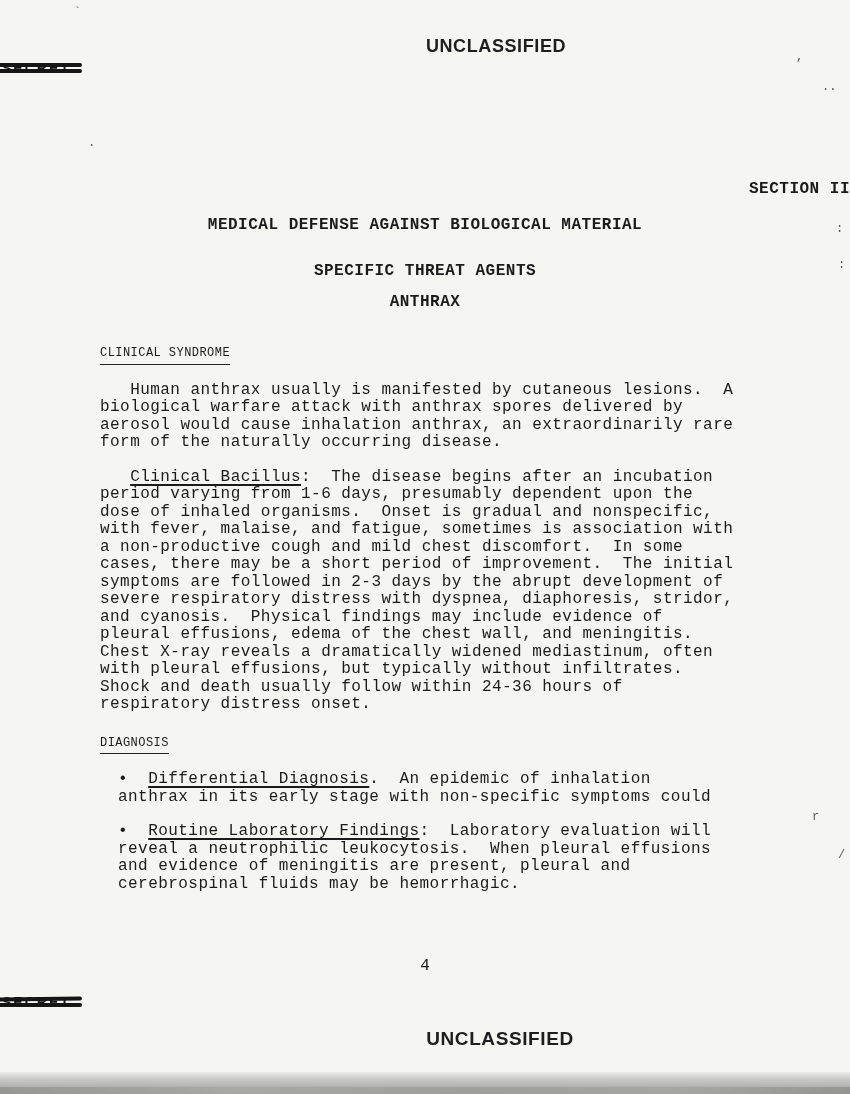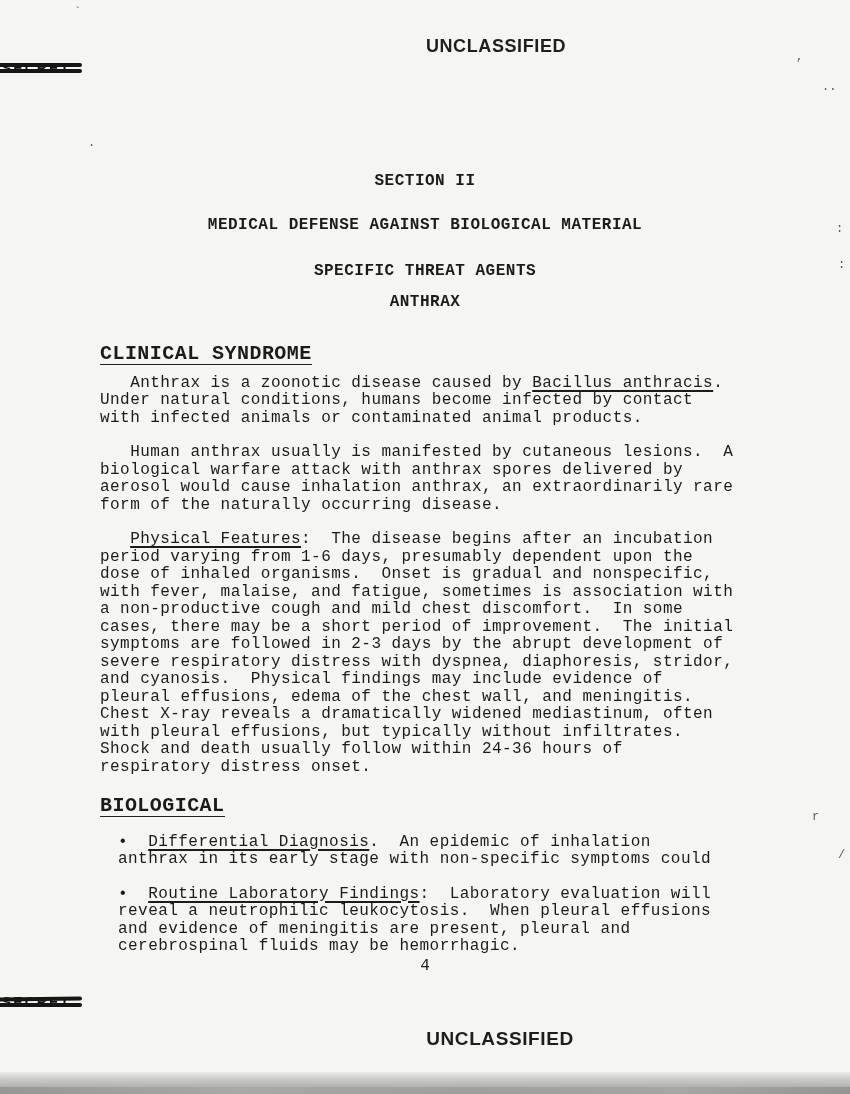--- a/index.html
+++ b/index.html
@@ -42,33 +42,33 @@
   .secret::before { top:3px; }
   .secret::after  { top:9px; }
   .stamp-bottom .secret::before { transform:rotate(-0.6deg); }
 
   
   .title-line {
     position:absolute; width:100%; text-align:center;
     font-weight:700; font-size:16px; letter-spacing:0.5px;
     white-space:pre;
   }
-  .t-section { top:172px; }
+  .t-section { top:180px;text-align:right; }
   .t-line1  { top:216px; }
   .t-line2  { top:262px; }
   .t-line3  { top:293px; }
 
   
   .content {
     position:absolute; top:345px; left:100px; width:690px;
     font-size:16px; line-height:17.5px; letter-spacing:0.45px;
   }
   .content p { margin:0; white-space:pre-wrap; }
   .sub-heading {
-    margin:0; font-size:20px; font-weight:700;
+    margin:0; font-size:12px; font-weight:400;
     white-space:pre;
   }
   .u-head { display:inline-block; border-bottom:1.6px solid #222; padding-bottom:1px; }
   .u { text-decoration:underline; text-decoration-thickness:1.5px; text-underline-offset:3px; }
   .gap-sm { margin-top:10px !important; }
   .gap    { margin-top:17px !important; }
   .gap-lg { margin-top:21px !important; }
   .bullet { padding-left:18px; }
 
   
@@ -107,45 +107,42 @@
 
   <div class="title-line t-section">SECTION II</div>
   <div class="title-line t-line1">MEDICAL DEFENSE AGAINST BIOLOGICAL MATERIAL</div>
   <div class="title-line t-line3">ANTHRAX</div>
   <div class="title-line t-line2">SPECIFIC THREAT AGENTS</div>
 
   <div class="content">
 
     <p class="sub-heading"><span class="u-head">CLINICAL SYNDROME</span></p>
 
-    <p class="gap-sm"><span>   Anthrax is a zoonotic disease caused by </span><span class="u">Bacillus anthracis</span><span>.
-Under natural conditions, humans become infected by contact
-with infected animals or contaminated animal products.</span></p>
 
     <p class="gap">   Human anthrax usually is manifested by cutaneous lesions.  A
 biological warfare attack with anthrax spores delivered by
 aerosol would cause inhalation anthrax, an extraordinarily rare
 form of the naturally occurring disease.</p>
 
-    <p class="gap"><span>   </span><span class="u">Physical Features</span><span>:  The disease begins after an incubation
+    <p class="gap"><span>   </span><span class="u">Clinical Bacillus</span><span>:  The disease begins after an incubation
 period varying from 1-6 days, presumably dependent upon the
 dose of inhaled organisms.  Onset is gradual and nonspecific,
 with fever, malaise, and fatigue, sometimes is association with
 a non-productive cough and mild chest discomfort.  In some
 cases, there may be a short period of improvement.  The initial
 symptoms are followed in 2-3 days by the abrupt development of
 severe respiratory distress with dyspnea, diaphoresis, stridor,
 and cyanosis.  Physical findings may include evidence of
 pleural effusions, edema of the chest wall, and meningitis.
 Chest X-ray reveals a dramatically widened mediastinum, often
 with pleural effusions, but typically without infiltrates.
 Shock and death usually follow within 24-36 hours of
 respiratory distress onset.</span></p>
 
-    <p class="sub-heading gap-lg"><span class="u-head">BIOLOGICAL</span></p>
+    <p class="sub-heading gap-lg"><span class="u-head">DIAGNOSIS</span></p>
 
     <p class="gap bullet"><span>•  </span><span class="u">Differential Diagnosis</span><span>.  An epidemic of inhalation
 anthrax in its early stage with non-specific symptoms could</span></p>
 
     <p class="gap bullet"><span>•  </span><span class="u">Routine Laboratory Findings</span><span>:  Laboratory evaluation will
 reveal a neutrophilic leukocytosis.  When pleural effusions
 and evidence of meningitis are present, pleural and
 cerebrospinal fluids may be hemorrhagic.</span></p>
 
   </div>

